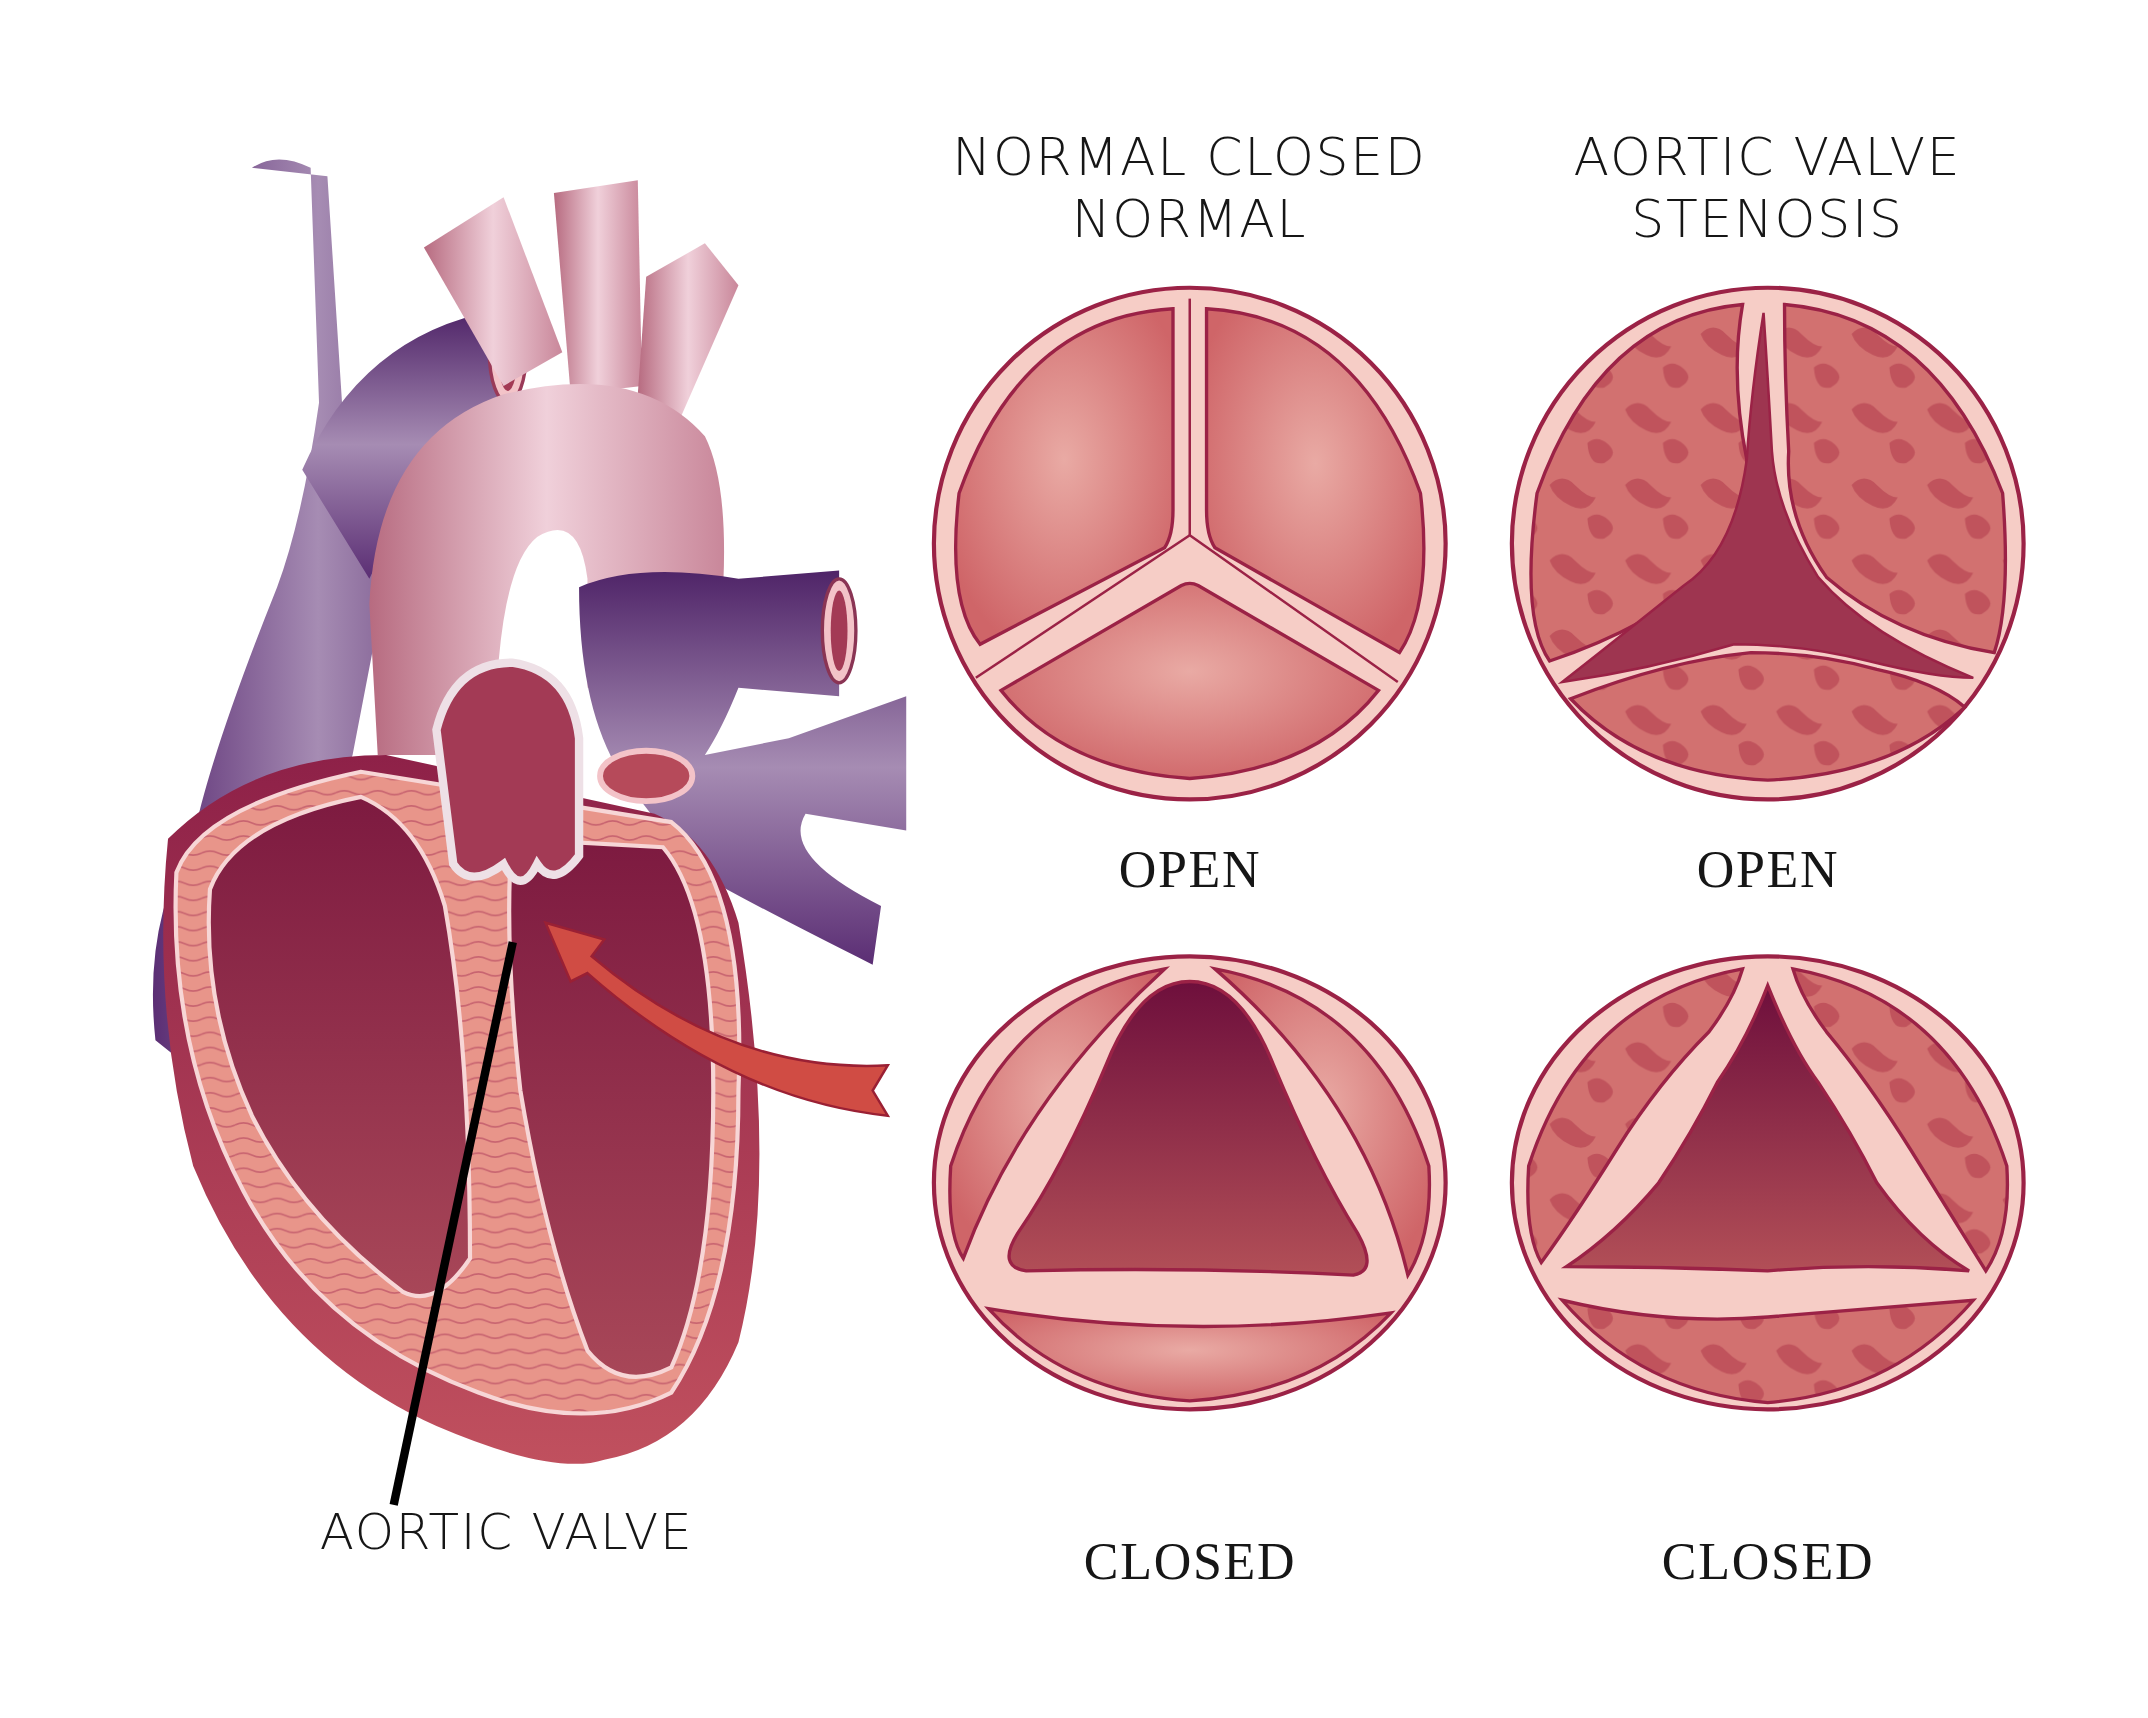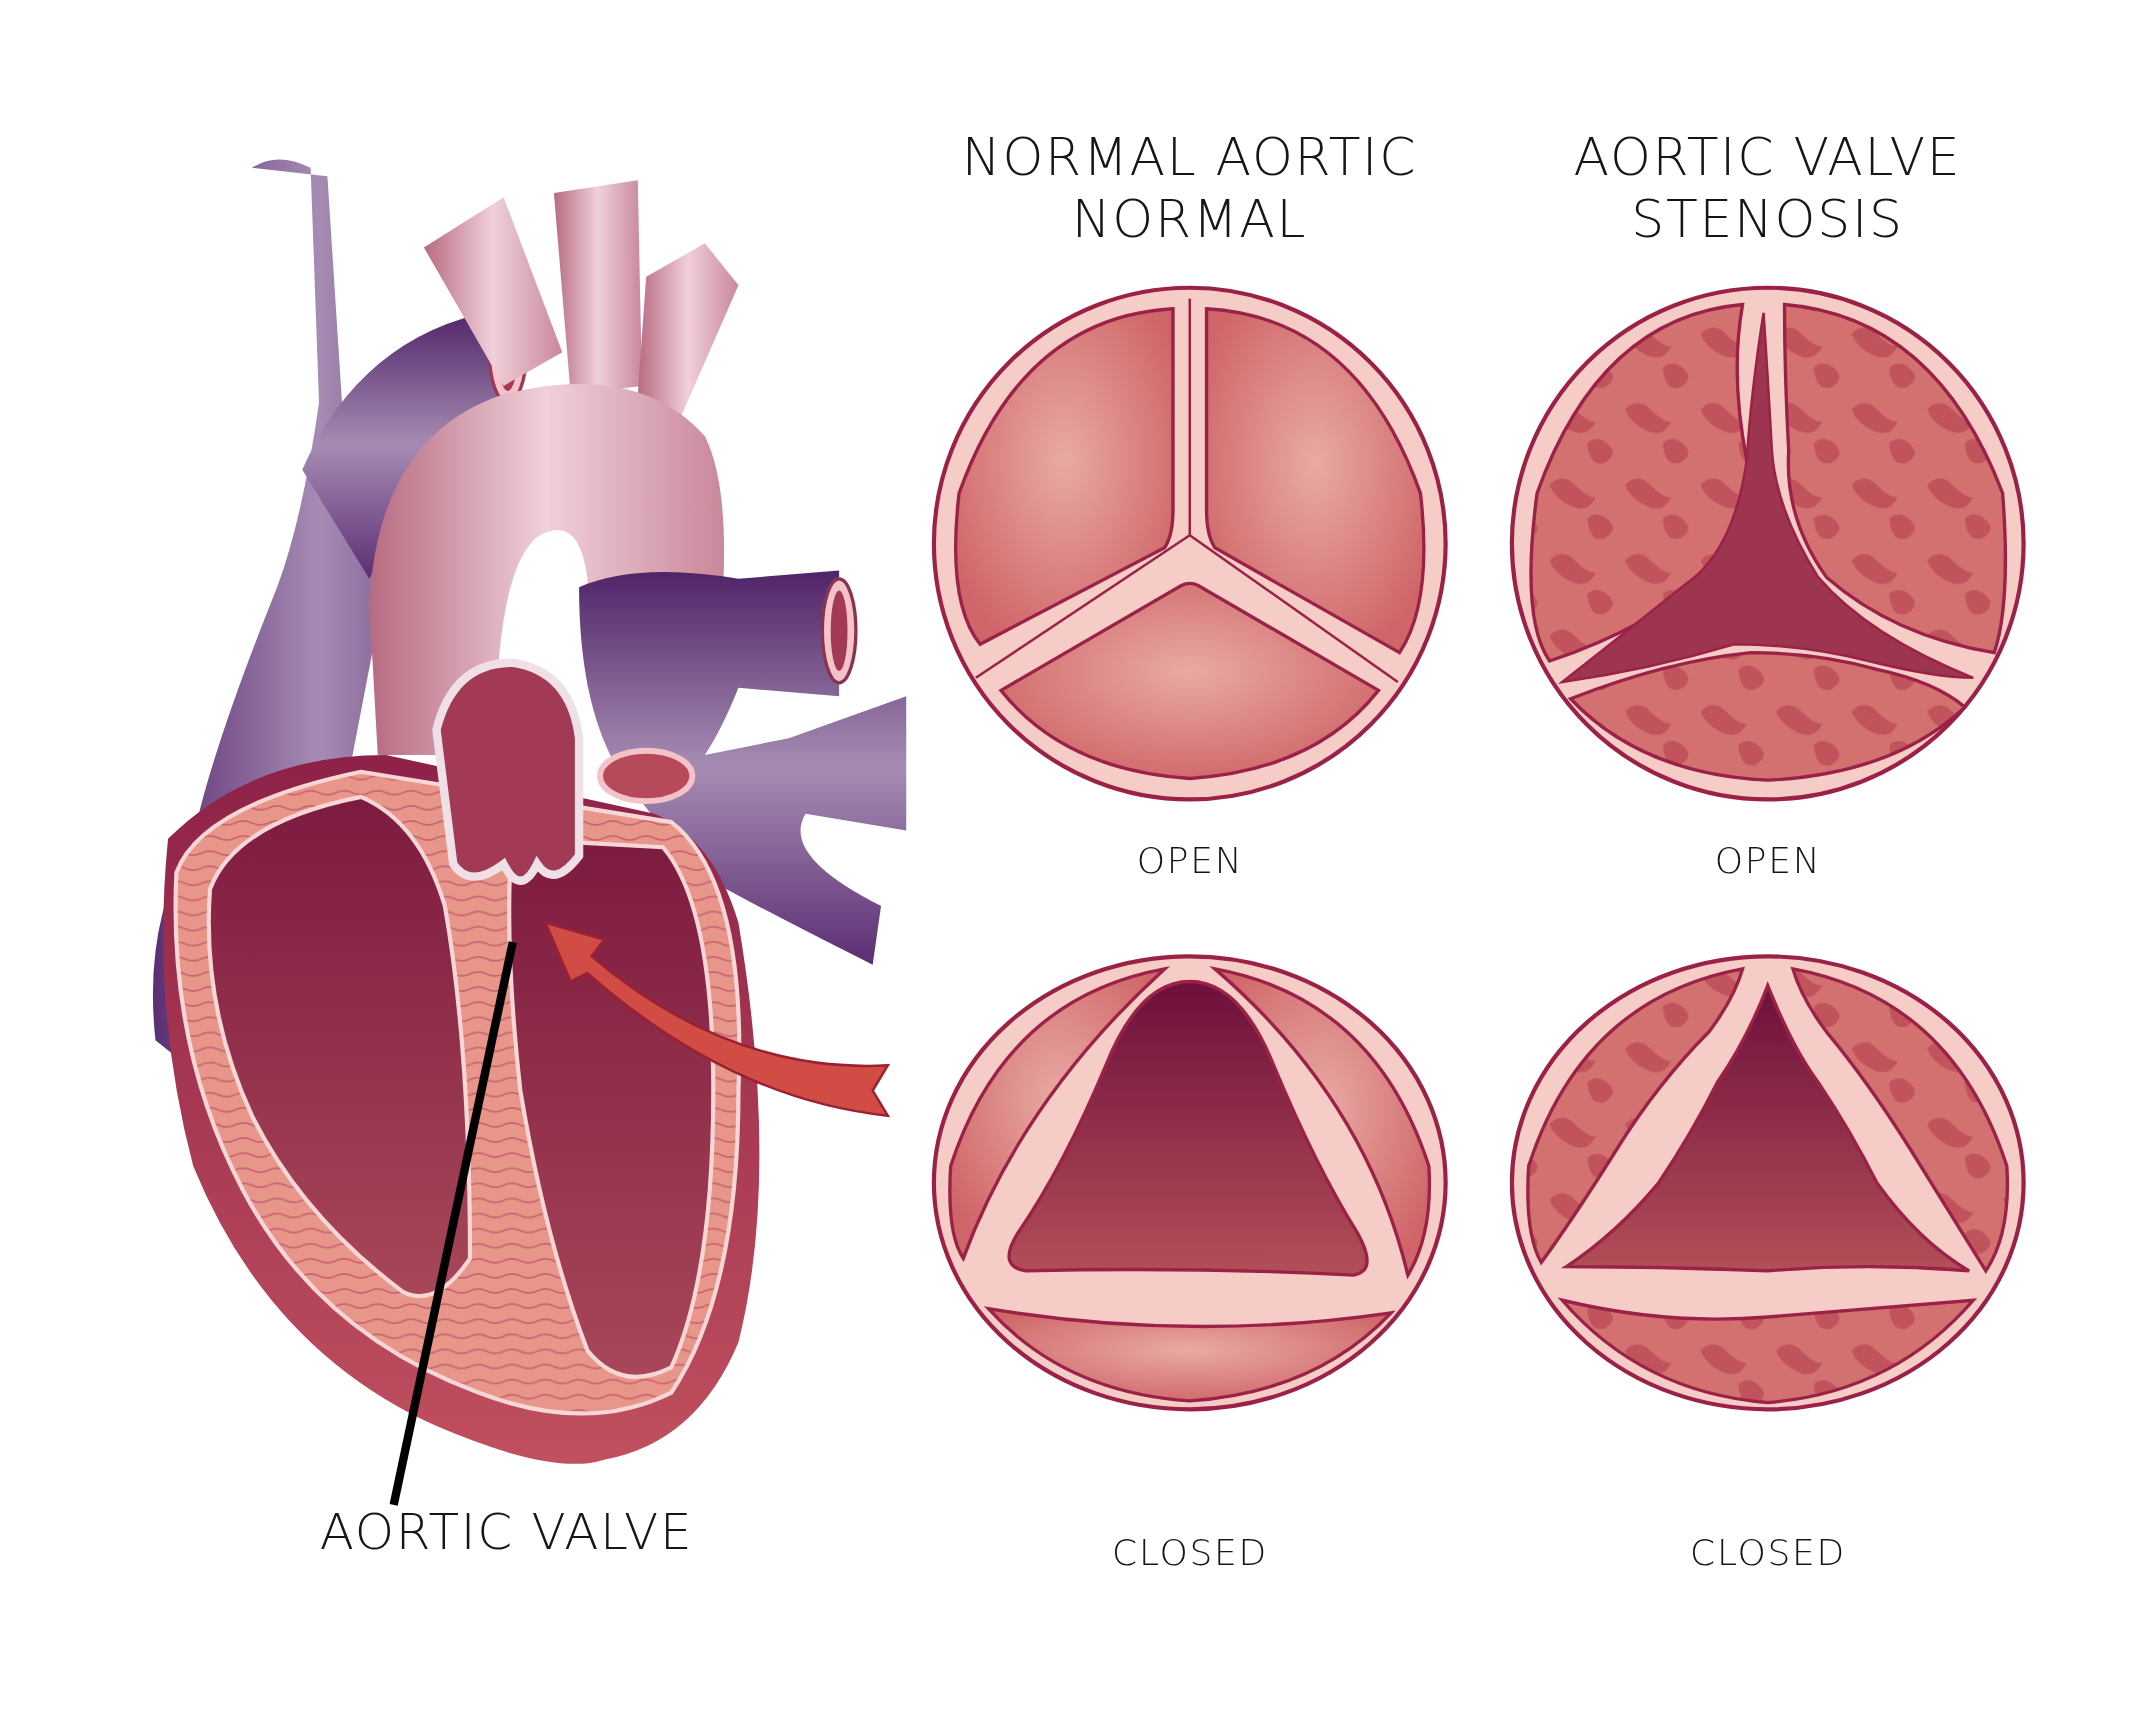--- a/index.html
+++ b/index.html
@@ -2,21 +2,21 @@
 <html style="font-size:13.4px"><head>
   <meta charset="utf-8">
   <style>
     html, body { margin: 0; padding: 0; background: #ffffff; }
     body { width: 2148px; height: 1718px; position: relative; overflow: hidden;
            font-family: "DejaVu Sans", "Liberation Sans", sans-serif; color: #111; }
     .figure { position: absolute; left: 0; top: 0; width: 2148px; height: 1718px; }
     .label { position: absolute; text-align: center; font-weight: 300;
              letter-spacing: 1.7px; color: #161616; line-height: 1.2; }
     .heading { font-size: 52px; width: 587px; }
-    .state { font-size: 36px; width: 420px; }
+    .state { font-size: 52px; width: 420px; font-family: Liberation Serif, serif; }
     .caption { font-size: 50px; width: 587px; }
     svg { position: absolute; left: 0; top: 0; }
   </style>
 </head>
 <body>
 
 <div class="figure">
 
   <svg width="2148" height="1718" viewBox="0 0 2560 2048">
     <defs>
@@ -124,21 +124,21 @@
     <g transform="translate(2107 1410)">
       <ellipse rx="305" ry="270" fill="#f6cdc6" stroke="#9b2246" stroke-width="5"></ellipse>
       <path d="M-30 -255 Q-220 -220 -285 -20 Q-290 60 -270 95 Q-230 40 -180 -40 Q-130 -120 -70 -180 Q-40 -220 -30 -255 Z" fill="url(#calc)" stroke="#9b2246" stroke-width="4"></path>
       <path d="M30 -255 Q220 -220 285 -20 Q290 60 260 105 Q220 40 170 -40 Q120 -120 70 -180 Q40 -220 30 -255 Z" fill="url(#calc)" stroke="#9b2246" stroke-width="4"></path>
       <path d="M-245 140 Q-120 170 0 160 Q120 150 245 140 Q150 250 0 262 Q-150 250 -245 140 Z" fill="url(#calc)" stroke="#9b2246" stroke-width="4"></path>
       <path d="M0 -235 Q30 -160 60 -120 Q100 -60 130 0 Q180 70 240 105 Q120 95 0 105 Q-120 100 -240 100 Q-180 60 -130 0 Q-90 -60 -60 -120 Q-25 -170 0 -235 Z" fill="url(#orificeGrad)" stroke="#9b2246" stroke-width="4"></path>
     </g>
   </svg>
 
   <div class="label heading" style="left:896px; top:126px;">
-    <div>NORMAL AORTIC</div>
+    <div>NORMAL CLOSED</div>
     <div>NORMAL</div>
   </div>
   <div class="label heading" style="left:1474px; top:126px;">
     <div>AORTIC VALVE</div>
     <div>STENOSIS</div>
   </div>
 
   <div class="label state" style="left:980px; top:839px;">OPEN</div>
   <div class="label state" style="left:1558px; top:839px;">OPEN</div>
 

